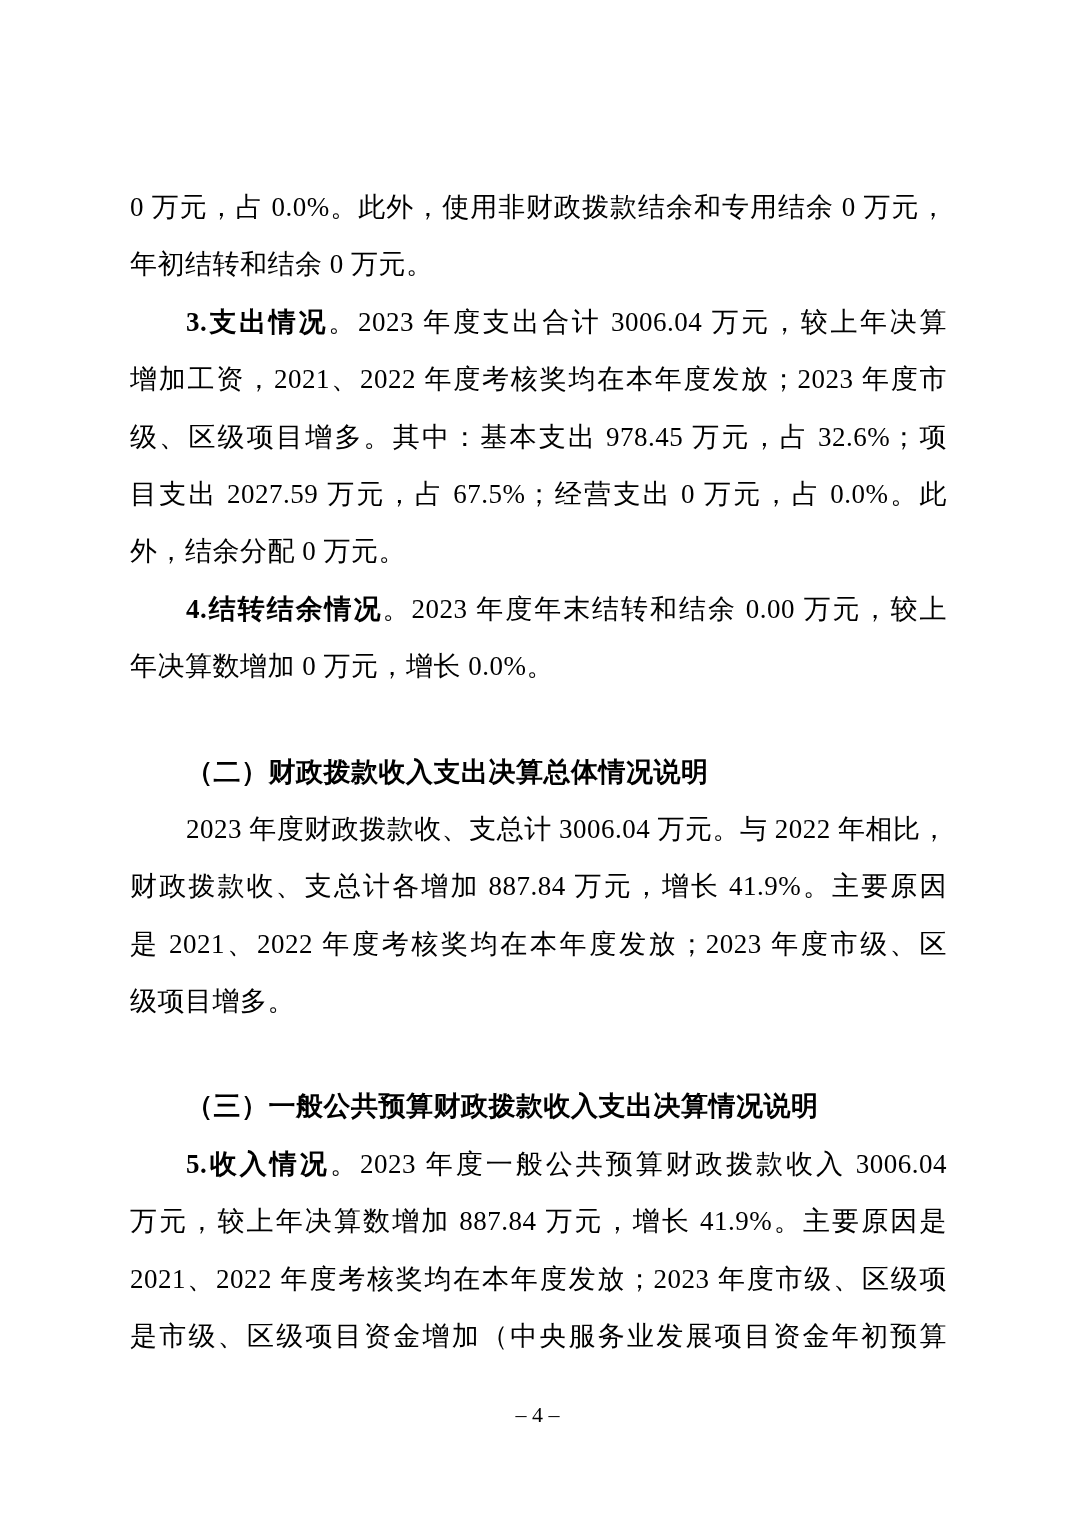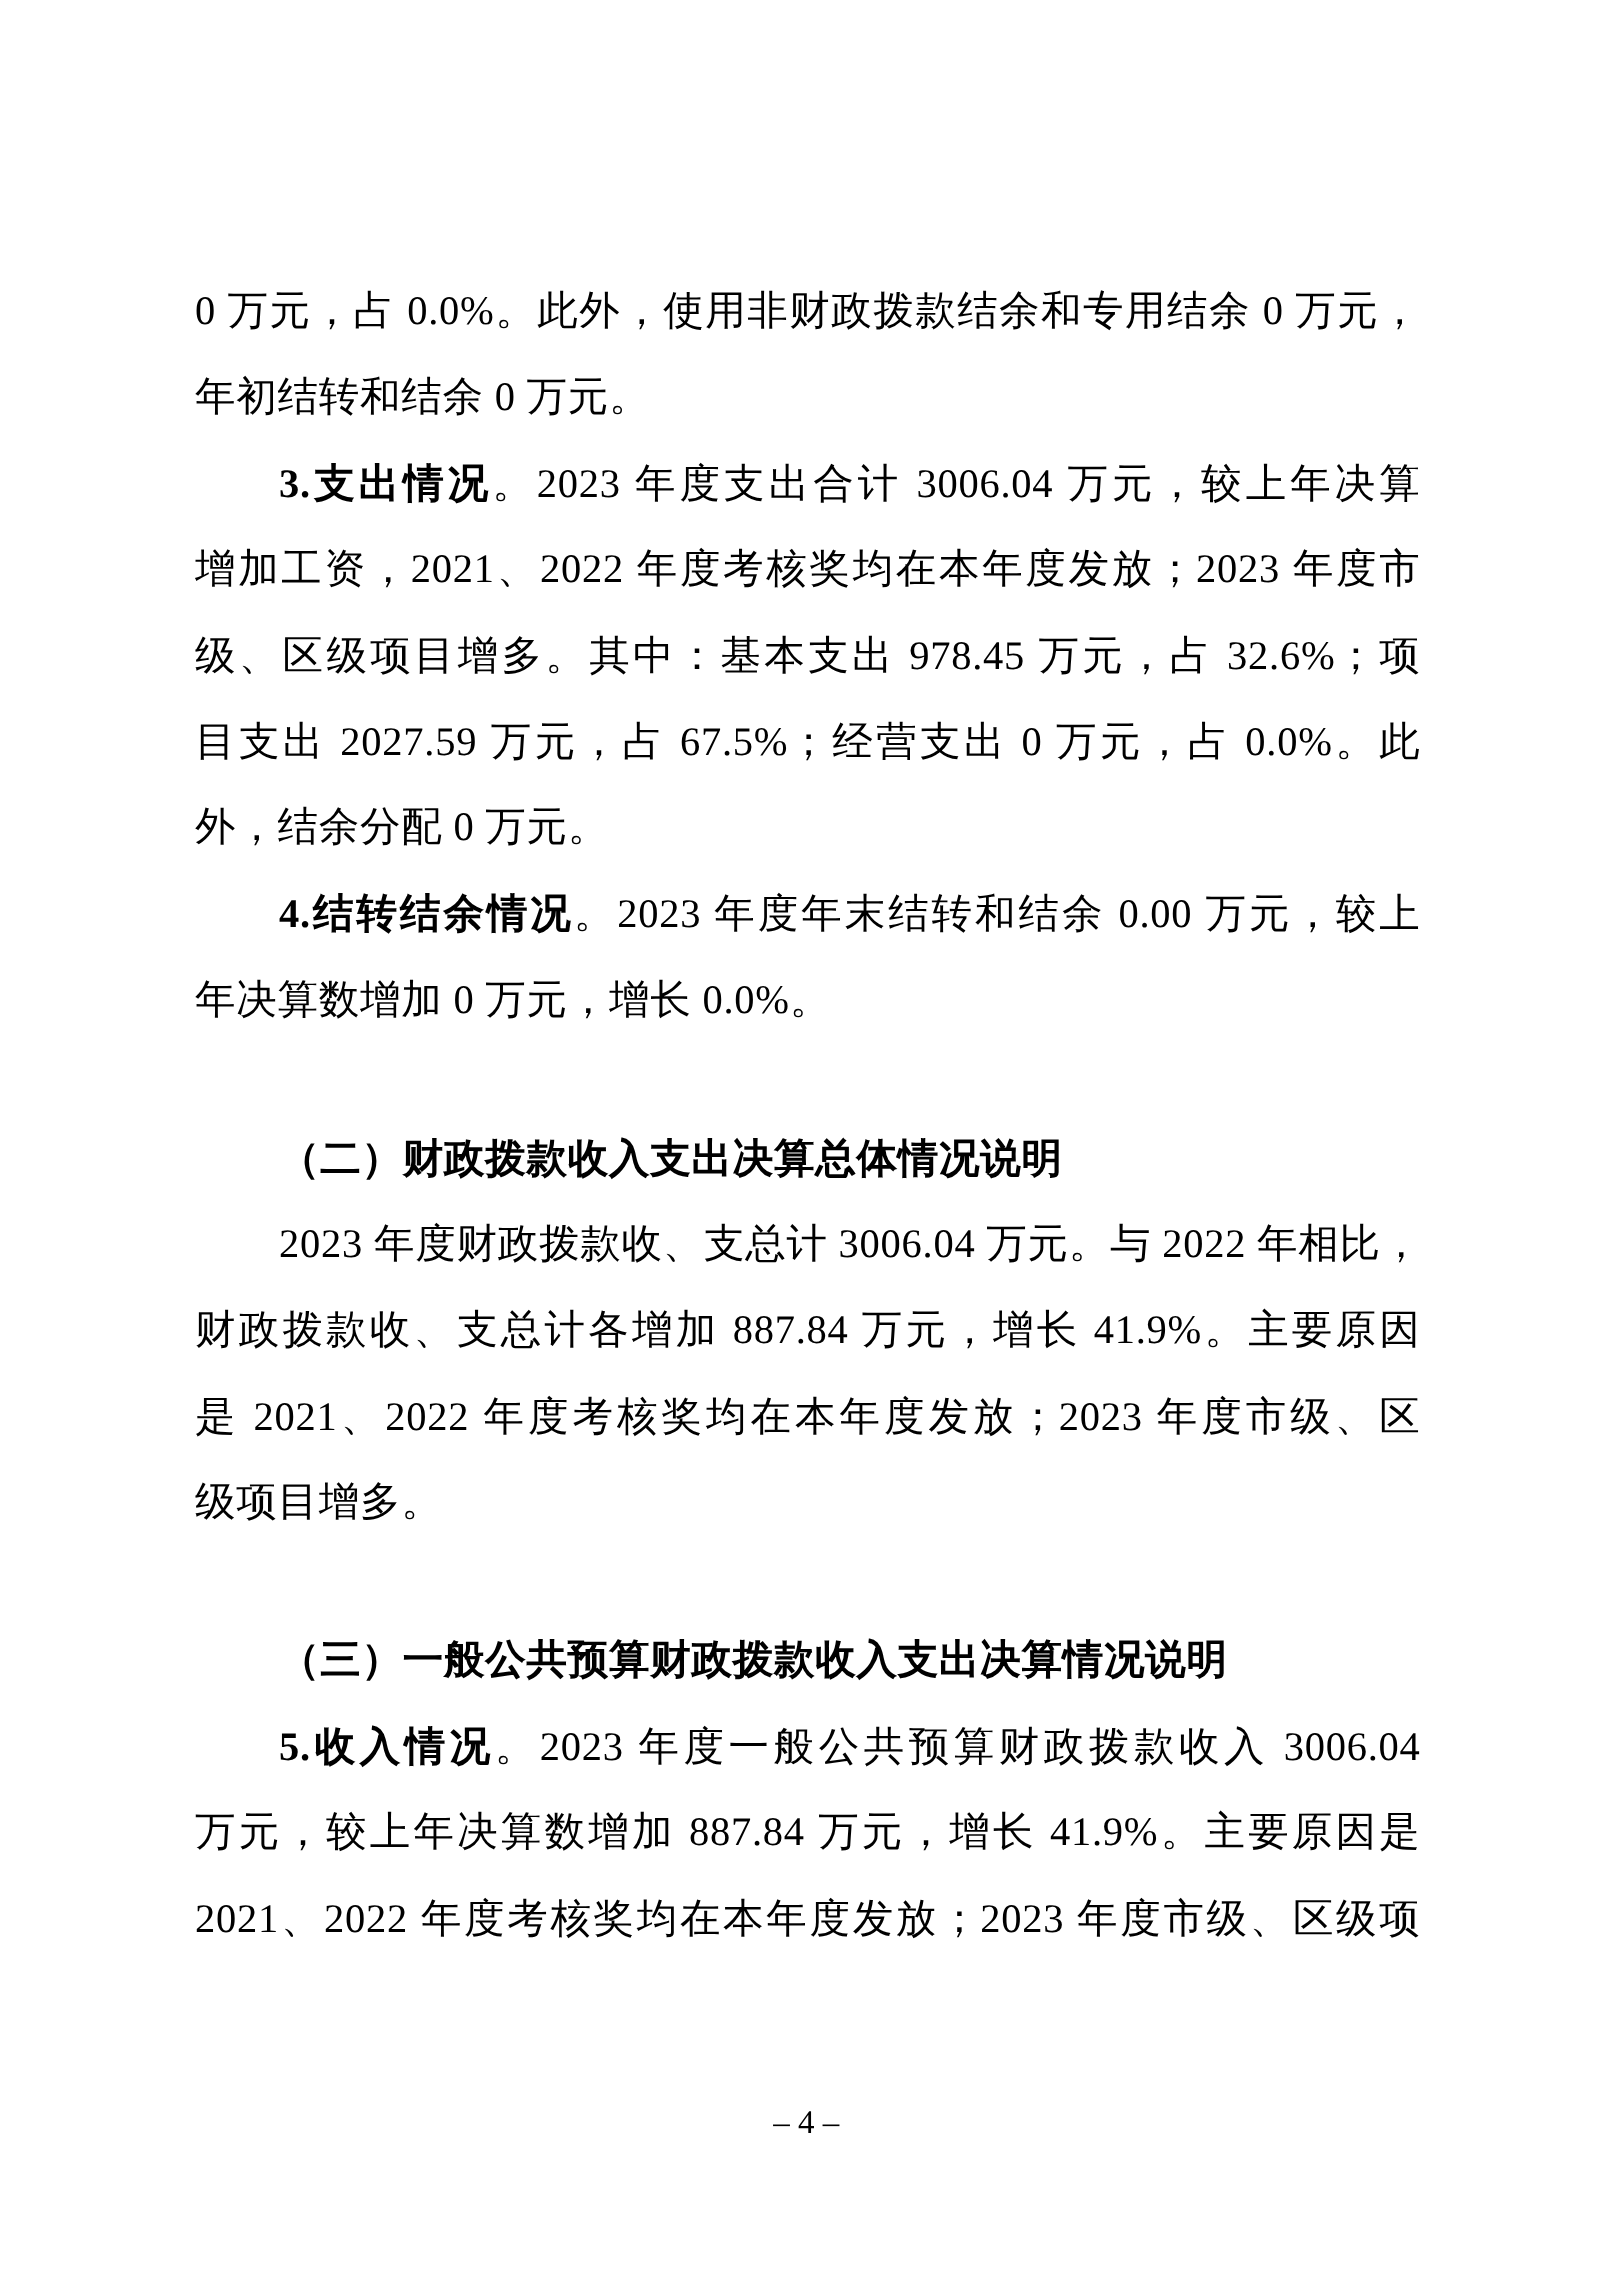--- a/index.html
+++ b/index.html
@@ -70,15 +70,16 @@
       <div class="line left"><span>年决算数增加 0 万元，增长 0.0%。</span></div>
       <div class="line left indent bold"><span>（二）财政拨款收入支出决算总体情况说明</span></div>
       <div class="line indent"><span>2023 年度财政拨款收、支总计 3006.04 万元。与 2022 年相比，</span></div>
       <div class="line"><span>财政拨款收、支总计各增加 887.84 万元，增长 41.9%。主要原因</span></div>
       <div class="line"><span>是 2021、2022 年度考核奖均在本年度发放；2023 年度市级、区</span></div>
       <div class="line left"><span>级项目增多。</span></div>
       <div class="line left indent bold"><span>（三）一般公共预算财政拨款收入支出决算情况说明</span></div>
       <div class="line indent"><span class="bold">5.收入情况</span><span>。2023 年度一般公共预算财政拨款收入 3006.04</span></div>
       <div class="line"><span>万元，较上年决算数增加 887.84 万元，增长 41.9%。主要原因是</span></div>
       <div class="line"><span>2021、2022 年度考核奖均在本年度发放；2023 年度市级、区级项</span></div>
+      <div class="line"><span>是市级、区级项目资金增加（中央服务业发展项目资金年初预算</span></div>
     </div>
   <div class="footer">– 4 –</div>
 </div>
 
 </body></html>

